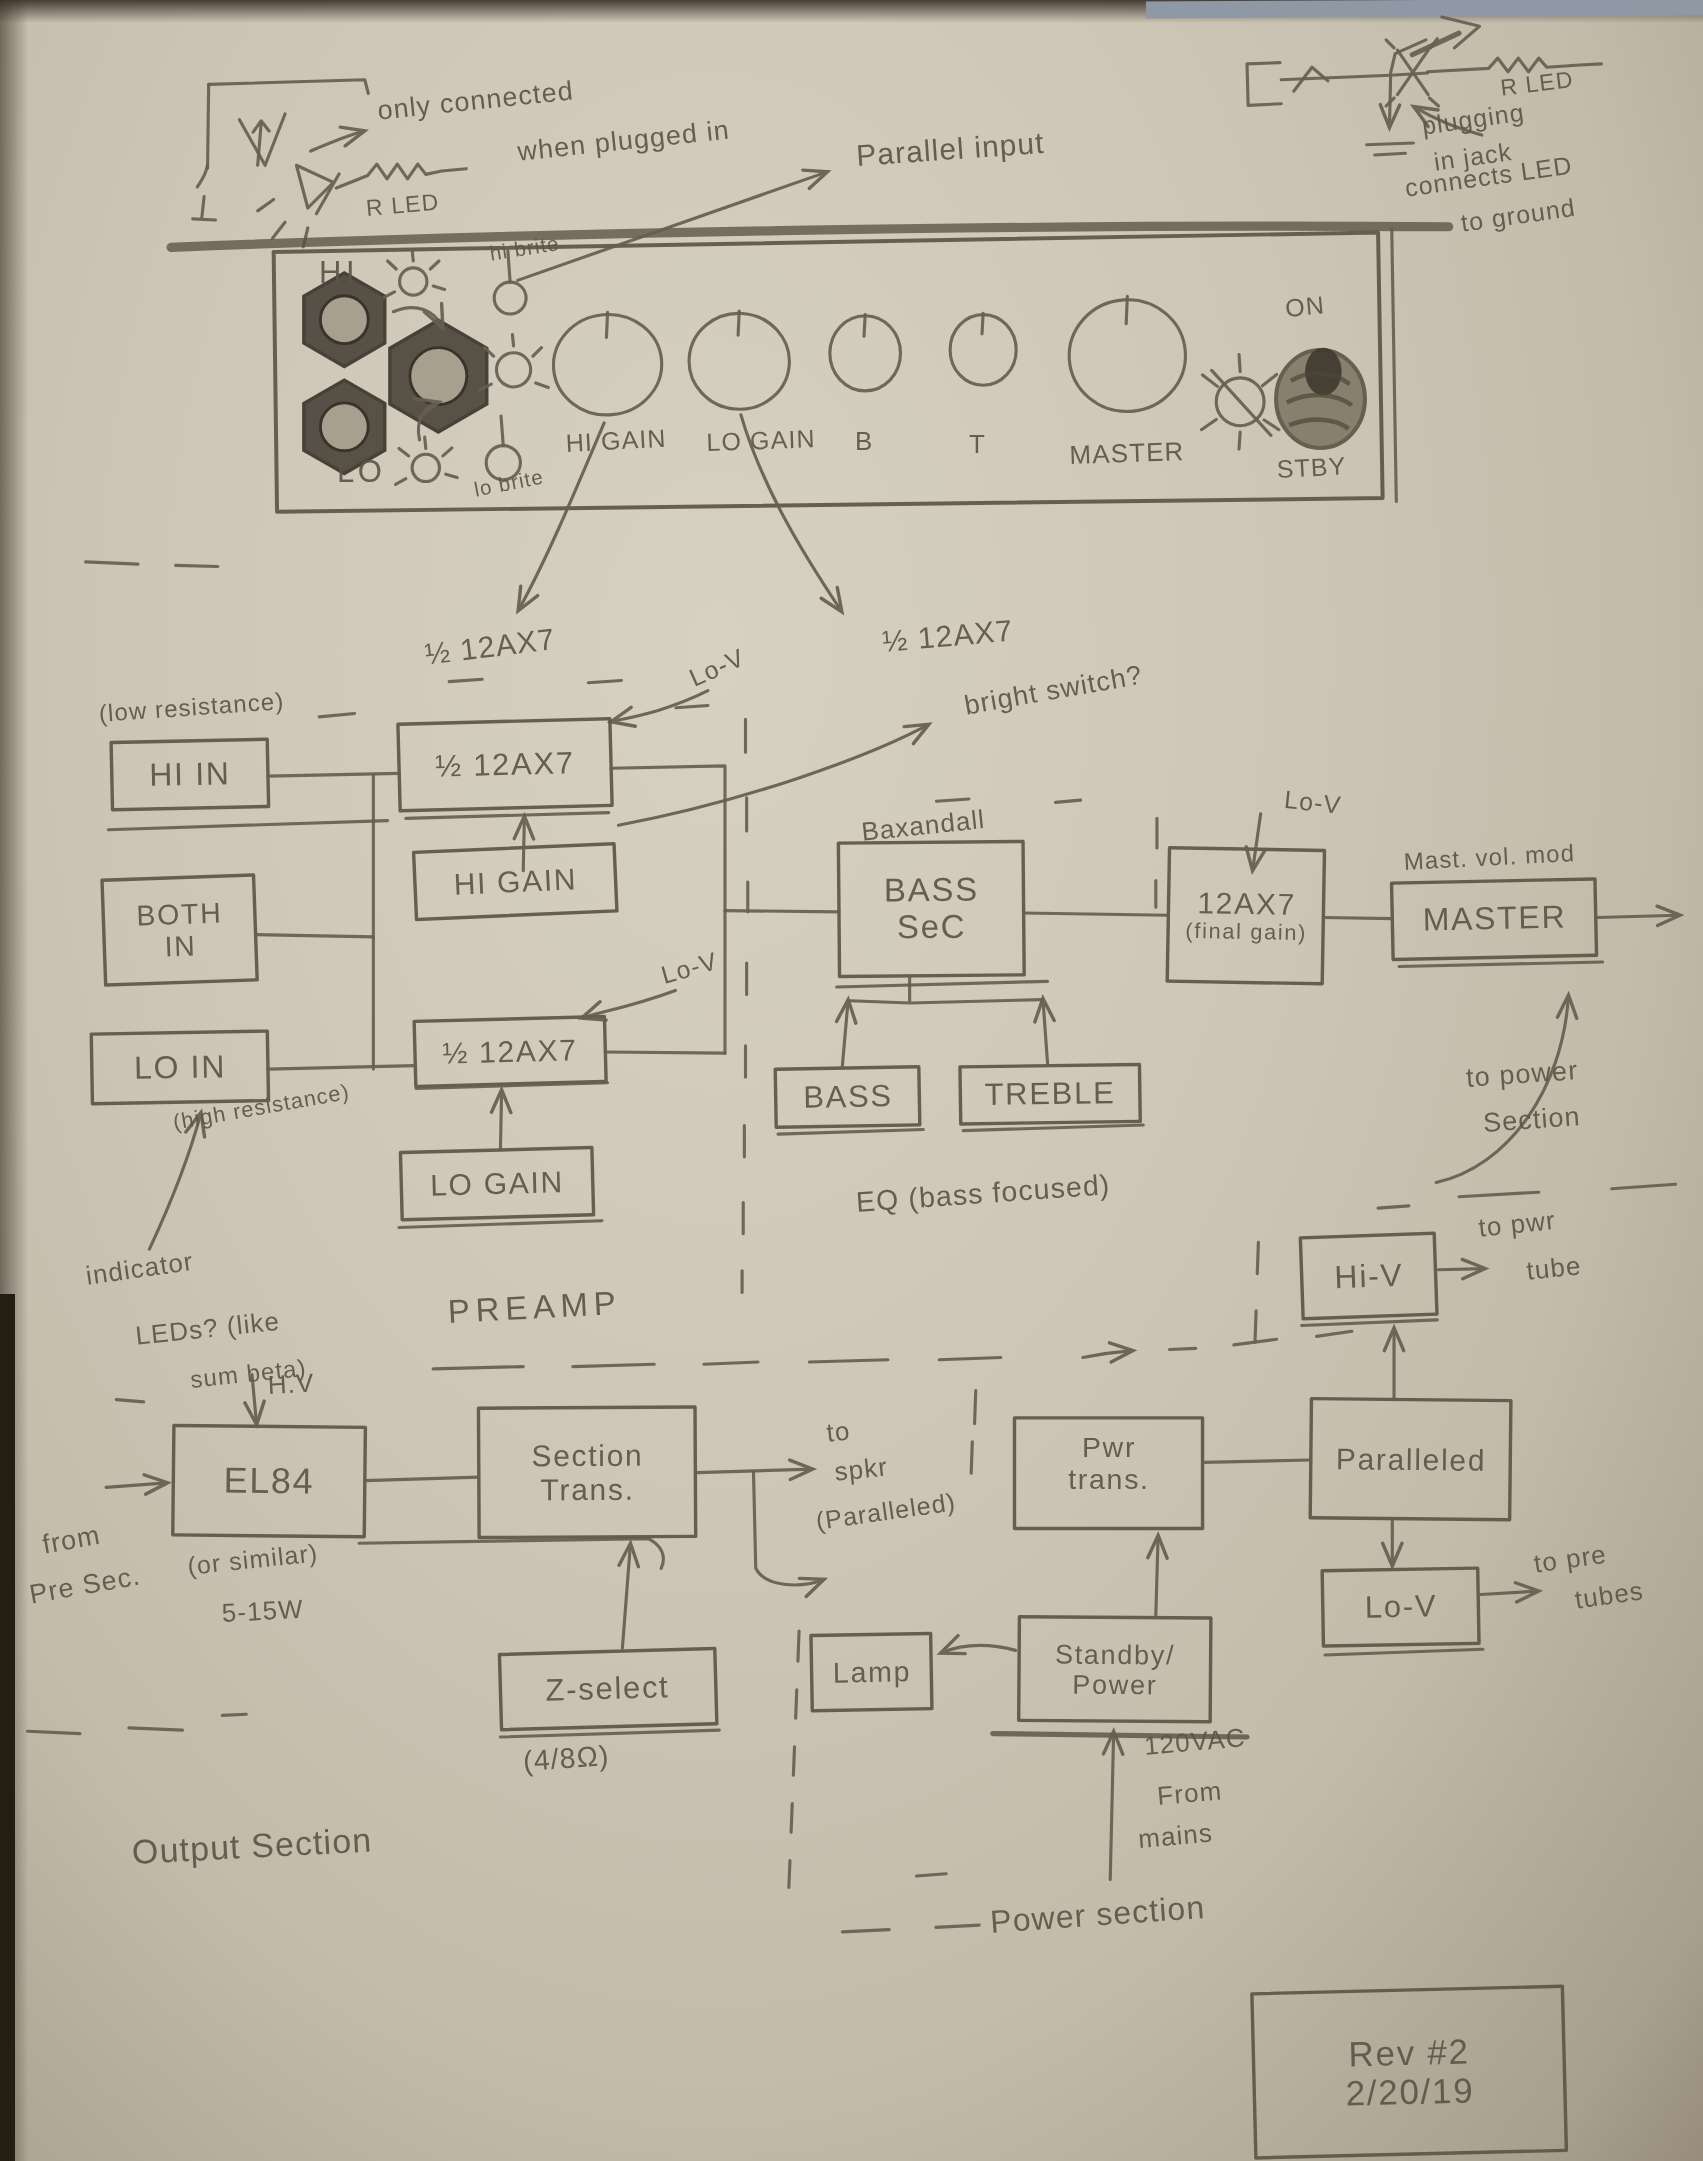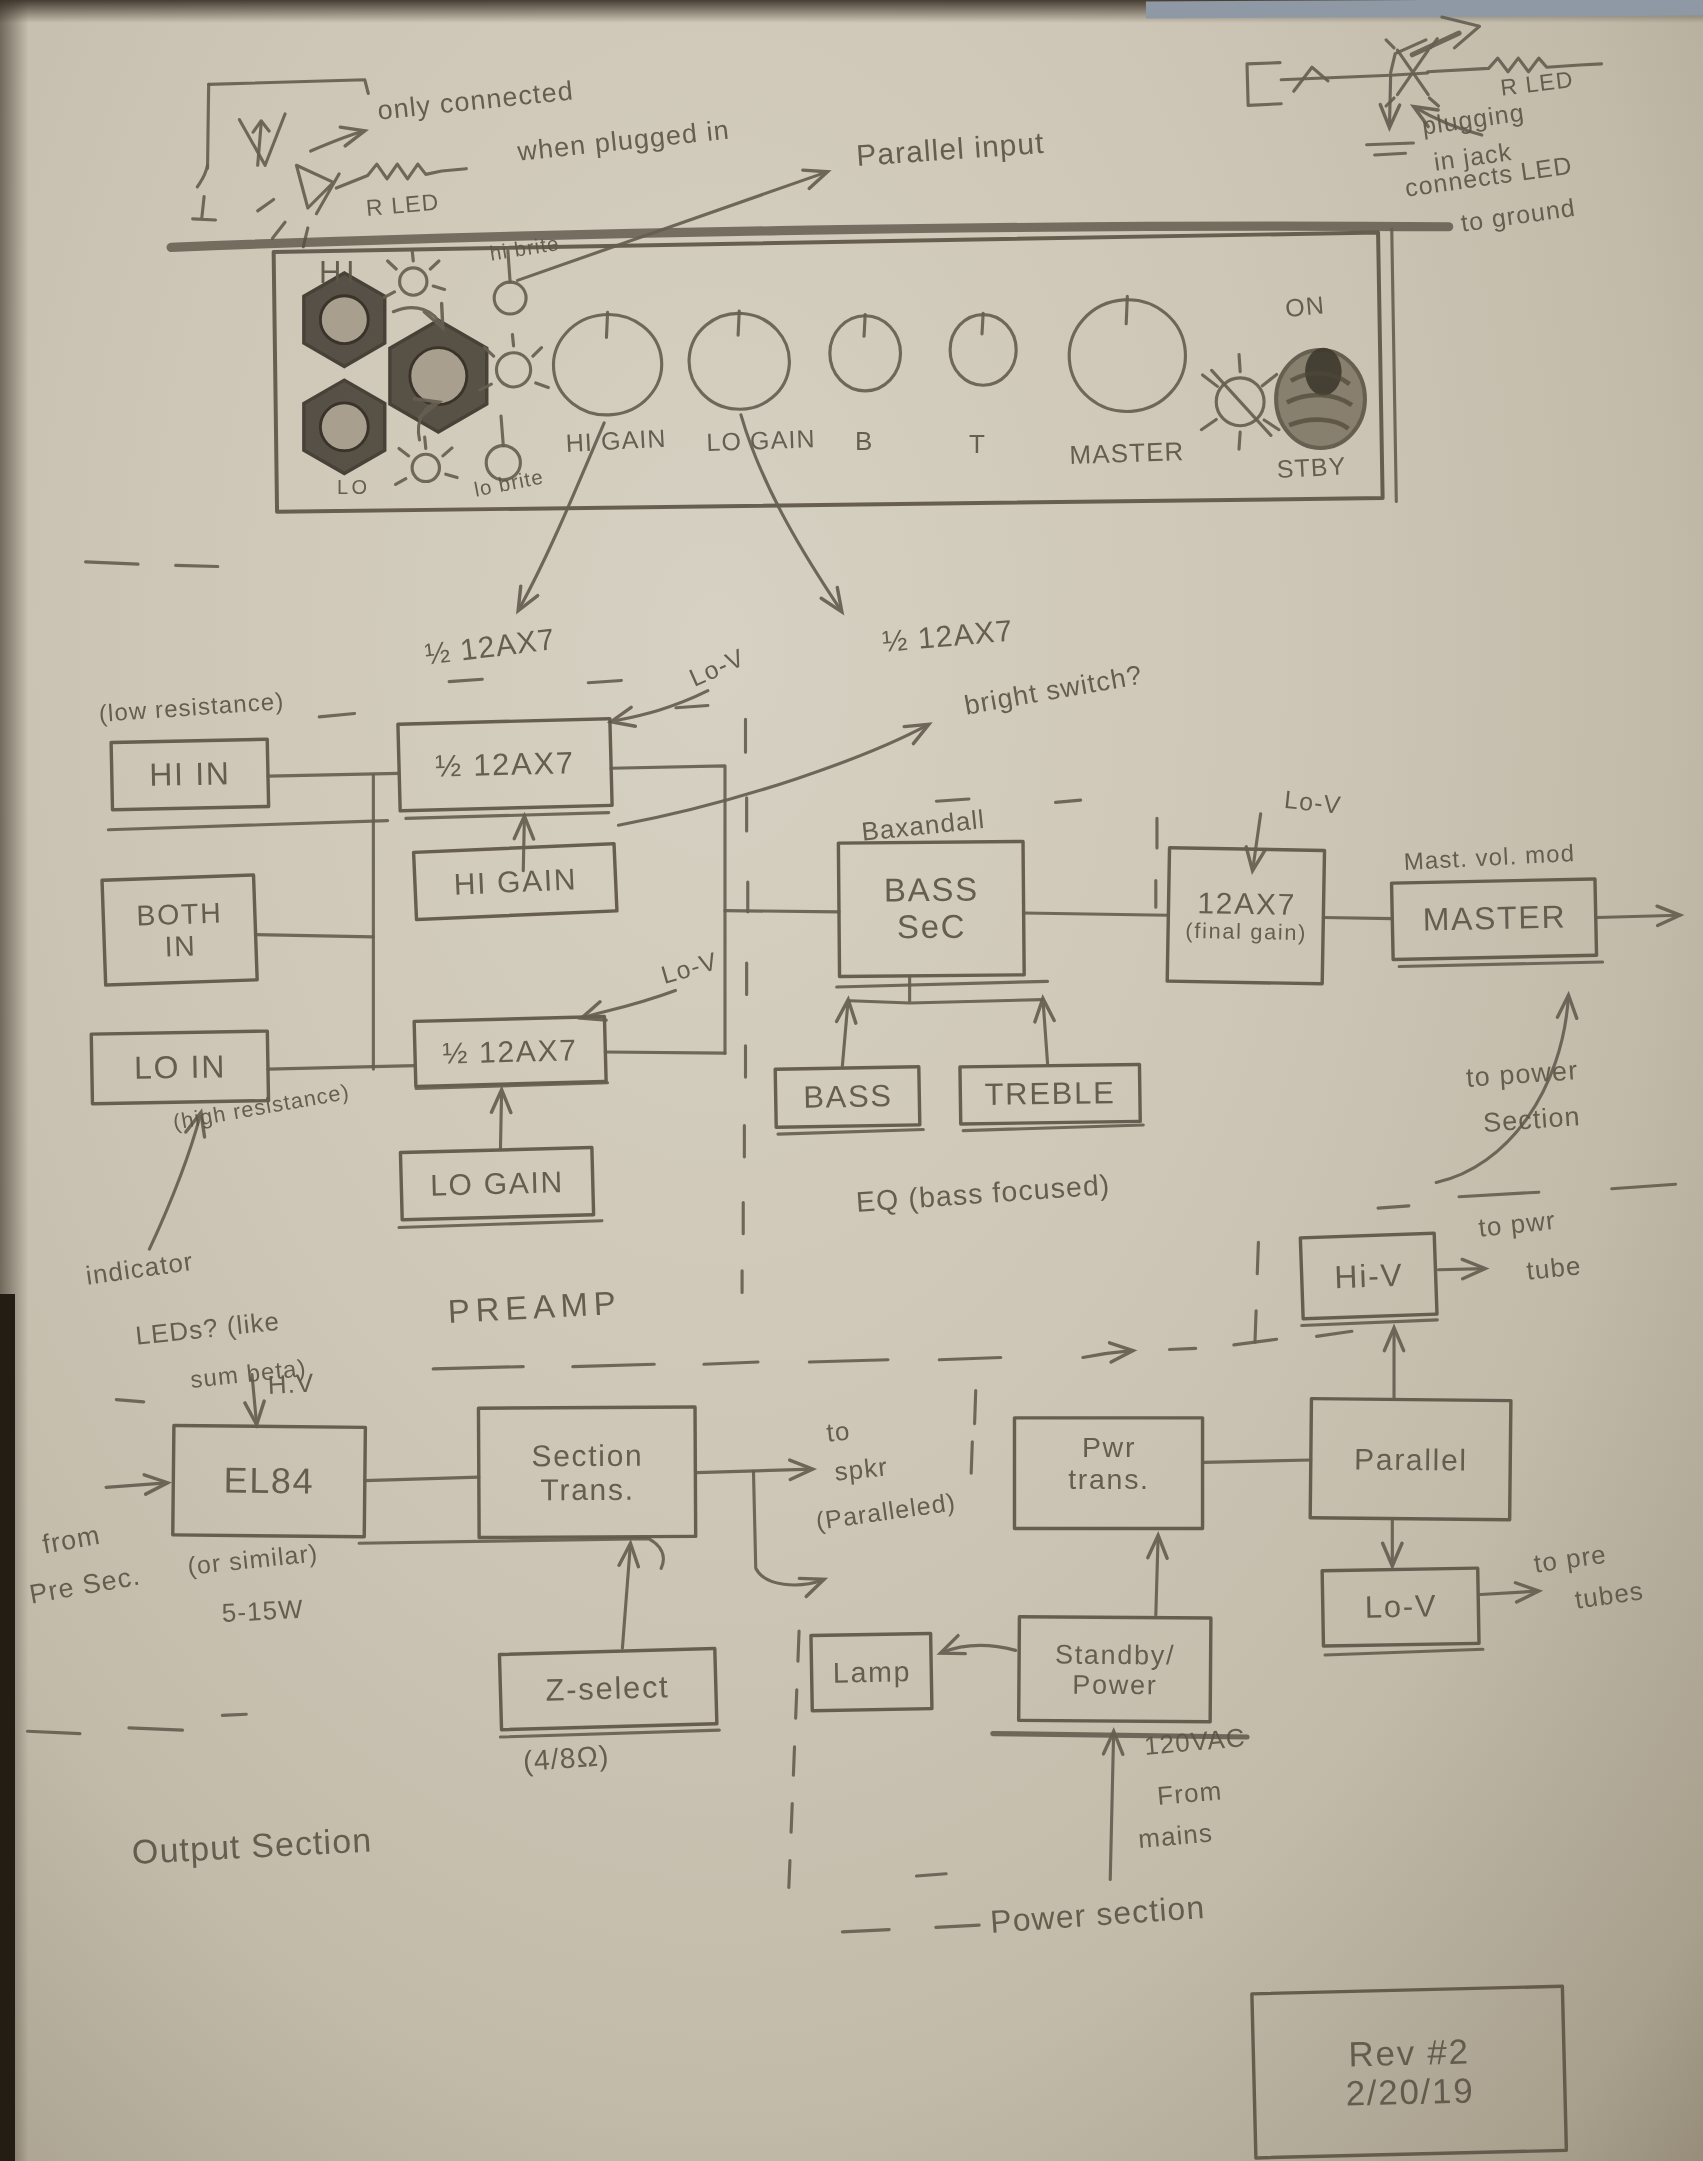--- a/index.html
+++ b/index.html
@@ -248,21 +248,21 @@
   <div class="lbl" style="left:516px;top:137px;font-size:27px;transform:rotate(-6deg)">when plugged in</div>
   <div class="lbl" style="left:365px;top:195px;font-size:23px;transform:rotate(-5deg)">R LED</div>
 
   <div class="lbl" style="left:1499px;top:75px;font-size:23px;transform:rotate(-7deg)">R LED</div>
   <div class="lbl" style="left:1420px;top:112px;font-size:25px;transform:rotate(-8deg)">plugging</div>
   <div class="lbl" style="left:1432px;top:148px;font-size:25px;transform:rotate(-8deg)">in jack</div>
   <div class="lbl" style="left:1403px;top:174px;font-size:25px;transform:rotate(-8deg)">connects LED</div>
   <div class="lbl" style="left:1459px;top:209px;font-size:25px;transform:rotate(-8deg)">to ground</div>
 
   <div class="lbl" style="left:319px;top:255px;font-size:31px;letter-spacing:4.6px">HI</div>
-  <div class="lbl" style="left:337px;top:476px;font-size:20px;letter-spacing:3.4px">LO</div>
+  <div class="lbl" style="left:337px;top:454px;font-size:31px;letter-spacing:3.4px">LO</div>
   <div class="lbl" style="left:488px;top:242px;font-size:20.5px;transform:rotate(-9deg)">hi brite</div>
   <div class="lbl" style="left:472px;top:478px;font-size:20.5px;transform:rotate(-11deg)">lo brite</div>
   <div class="lbl" style="left:855px;top:139px;font-size:30px;transform:rotate(-4deg)">Parallel input</div>
   <div class="lbl" style="left:565px;top:429px;font-size:25px;transform:rotate(-3deg)">HI GAIN</div>
   <div class="lbl" style="left:706px;top:428px;font-size:25px;transform:rotate(-2deg)">LO GAIN</div>
   <div class="lbl" style="left:855px;top:426px;font-size:26px">B</div>
   <div class="lbl" style="left:969px;top:429px;font-size:26px">T</div>
   <div class="lbl" style="left:1069px;top:440px;font-size:26px;transform:rotate(-2deg)">MASTER</div>
   <div class="lbl" style="left:1284px;top:294px;font-size:25px;transform:rotate(-5deg)">ON</div>
   <div class="lbl" style="left:1276px;top:455px;font-size:25px;transform:rotate(-3deg)">STBY</div>
@@ -348,21 +348,21 @@
     <div>Z-select</div>
   </div>
   <div class="lbl" style="left:522px;top:1745px;font-size:28.5px;transform:rotate(-4deg)">(4/8Ω)</div>
   <div class="lbl" style="left:131px;top:1833px;font-size:34px;transform:rotate(-3deg)">Output Section</div>
 
   <div class="boxlbl" style="left:1015px;top:1418px;width:188px;height:92px;font-size:28.5px;transform:rotate(0deg)">
     <div>Pwr</div>
     <div>trans.</div>
   </div>
   <div class="boxlbl" style="left:1311px;top:1400px;width:200px;height:119px;font-size:30px;transform:rotate(.6deg)">
-    <div>Parallel</div>
+    <div>Paralleled</div>
   </div>
   <div class="boxlbl" style="left:1302px;top:1236px;width:134px;height:81px;font-size:32px;transform:rotate(-2deg)">
     <div>Hi-V</div>
   </div>
   <div class="lbl" style="left:1477px;top:1213px;font-size:26px;transform:rotate(-6deg)">to pwr</div>
   <div class="lbl" style="left:1525px;top:1256px;font-size:26px;transform:rotate(-6deg)">tube</div>
   <div class="boxlbl" style="left:1323px;top:1570px;width:156px;height:75px;font-size:31px;transform:rotate(-1deg)">
     <div>Lo-V</div>
   </div>
   <div class="lbl" style="left:1532px;top:1549px;font-size:26px;transform:rotate(-8deg)">to pre</div>

